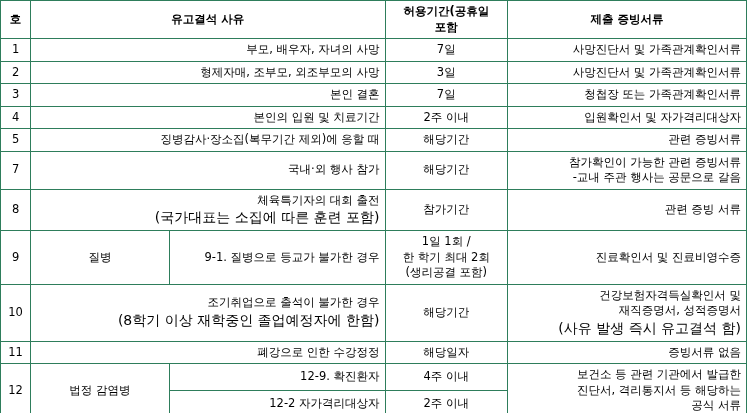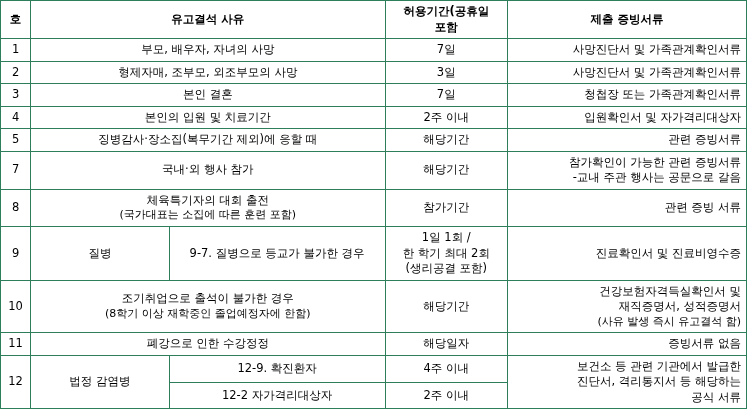--- a/index.html
+++ b/index.html
@@ -34,37 +34,37 @@
     text-align: center;
     font-size: 12.5px;
     height: 22px;
     padding: 2px 4px;
   }
   td.c-num {
     text-align: center;
     width: 30px;
   }
   td.c-reason {
-    text-align: center;
+    text-align: right;
     padding-left: 10px;
   }
   td.c-reason-center {
     text-align: center;
   }
   td.c-period {
     text-align: center;
     width: 122px;
   }
   td.c-docs {
     text-align: right;
     padding-left: 8px;
     width: 198px;
   }
   .sub {
-    font-size: 11px;
+    font-size: 14px;
   }
   .nowrap-line {
     display: block;
   }
 </style>
 </head>
 <body>
 
 <table class="doc-table">
   <colgroup>
@@ -135,21 +135,21 @@
         <span class="nowrap-line">체육특기자의 대회 출전</span>
         <span class="nowrap-line sub">(국가대표는 소집에 따른 훈련 포함)</span>
       </td>
       <td class="c-period">참가기간</td>
       <td class="c-docs">관련 증빙 서류</td>
     </tr>
 
     <tr>
       <td class="c-num">9</td>
       <td class="c-reason-center">질병</td>
-      <td class="c-reason">9-7. 질병으로 등교가 불가한 경우</td>
+      <td class="c-reason">9-1. 질병으로 등교가 불가한 경우</td>
       <td class="c-period">
         <span class="nowrap-line">1일 1회 /</span>
         <span class="nowrap-line">한 학기 최대 2회</span>
         <span class="nowrap-line">(생리공결 포함)</span>
       </td>
       <td class="c-docs">진료확인서 및 진료비영수증</td>
     </tr>
 
     <tr>
       <td class="c-num">10</td>

